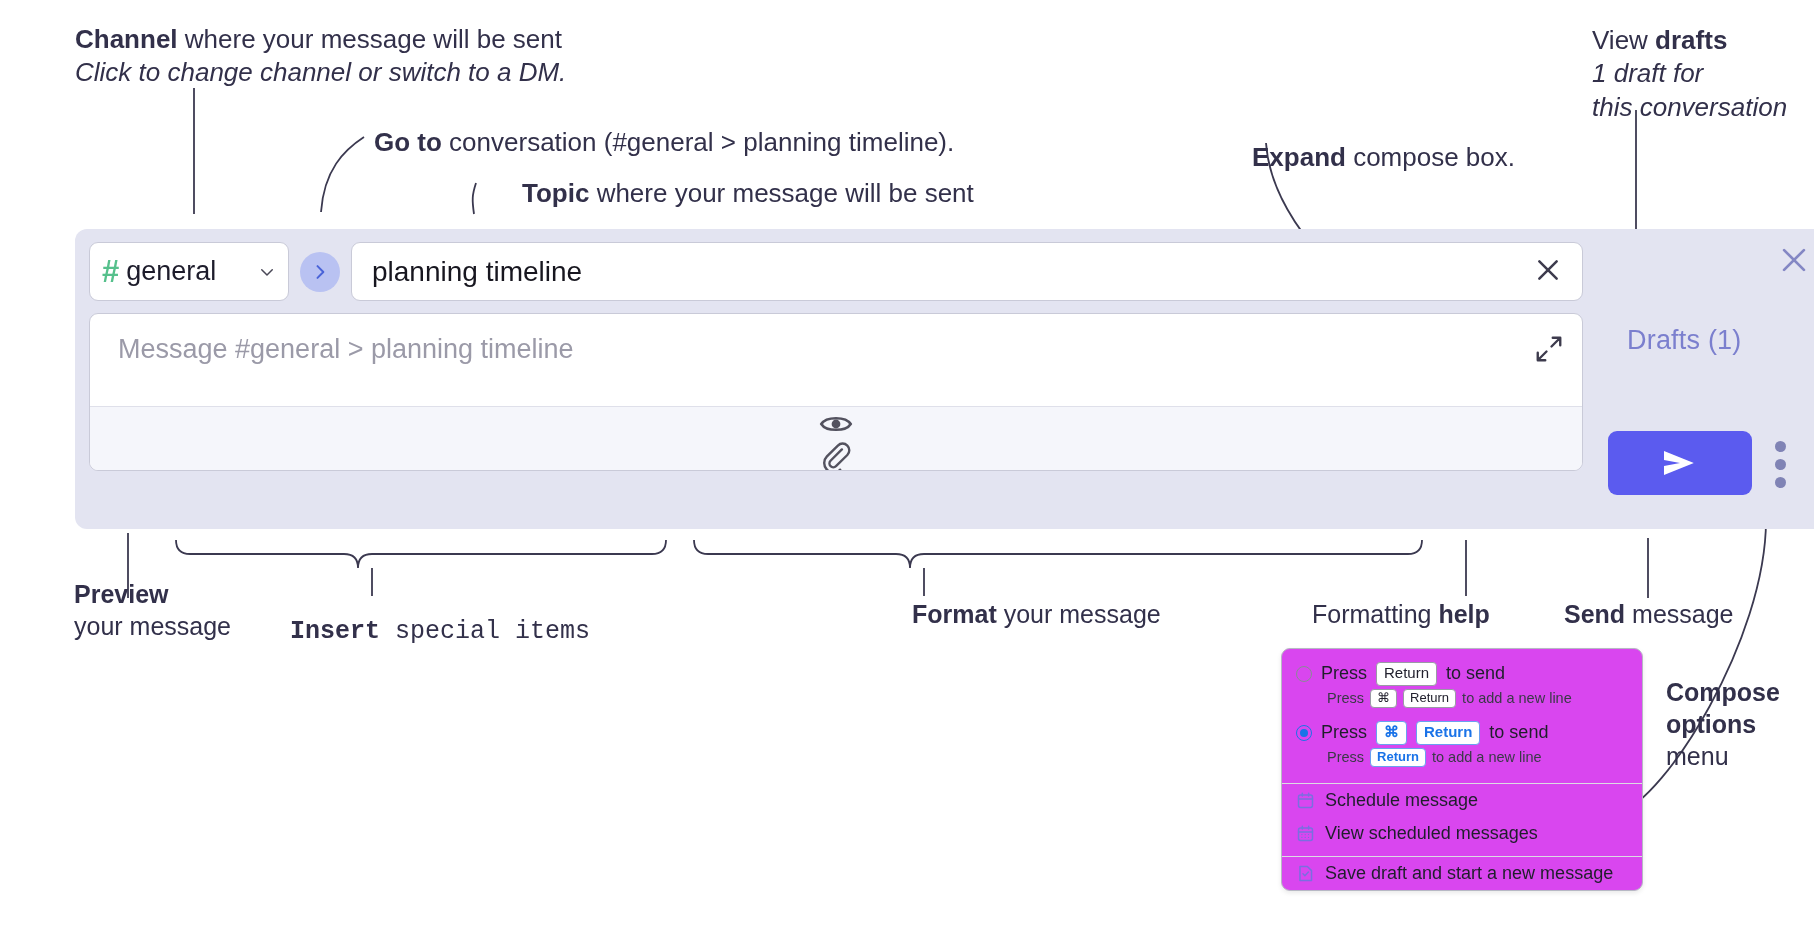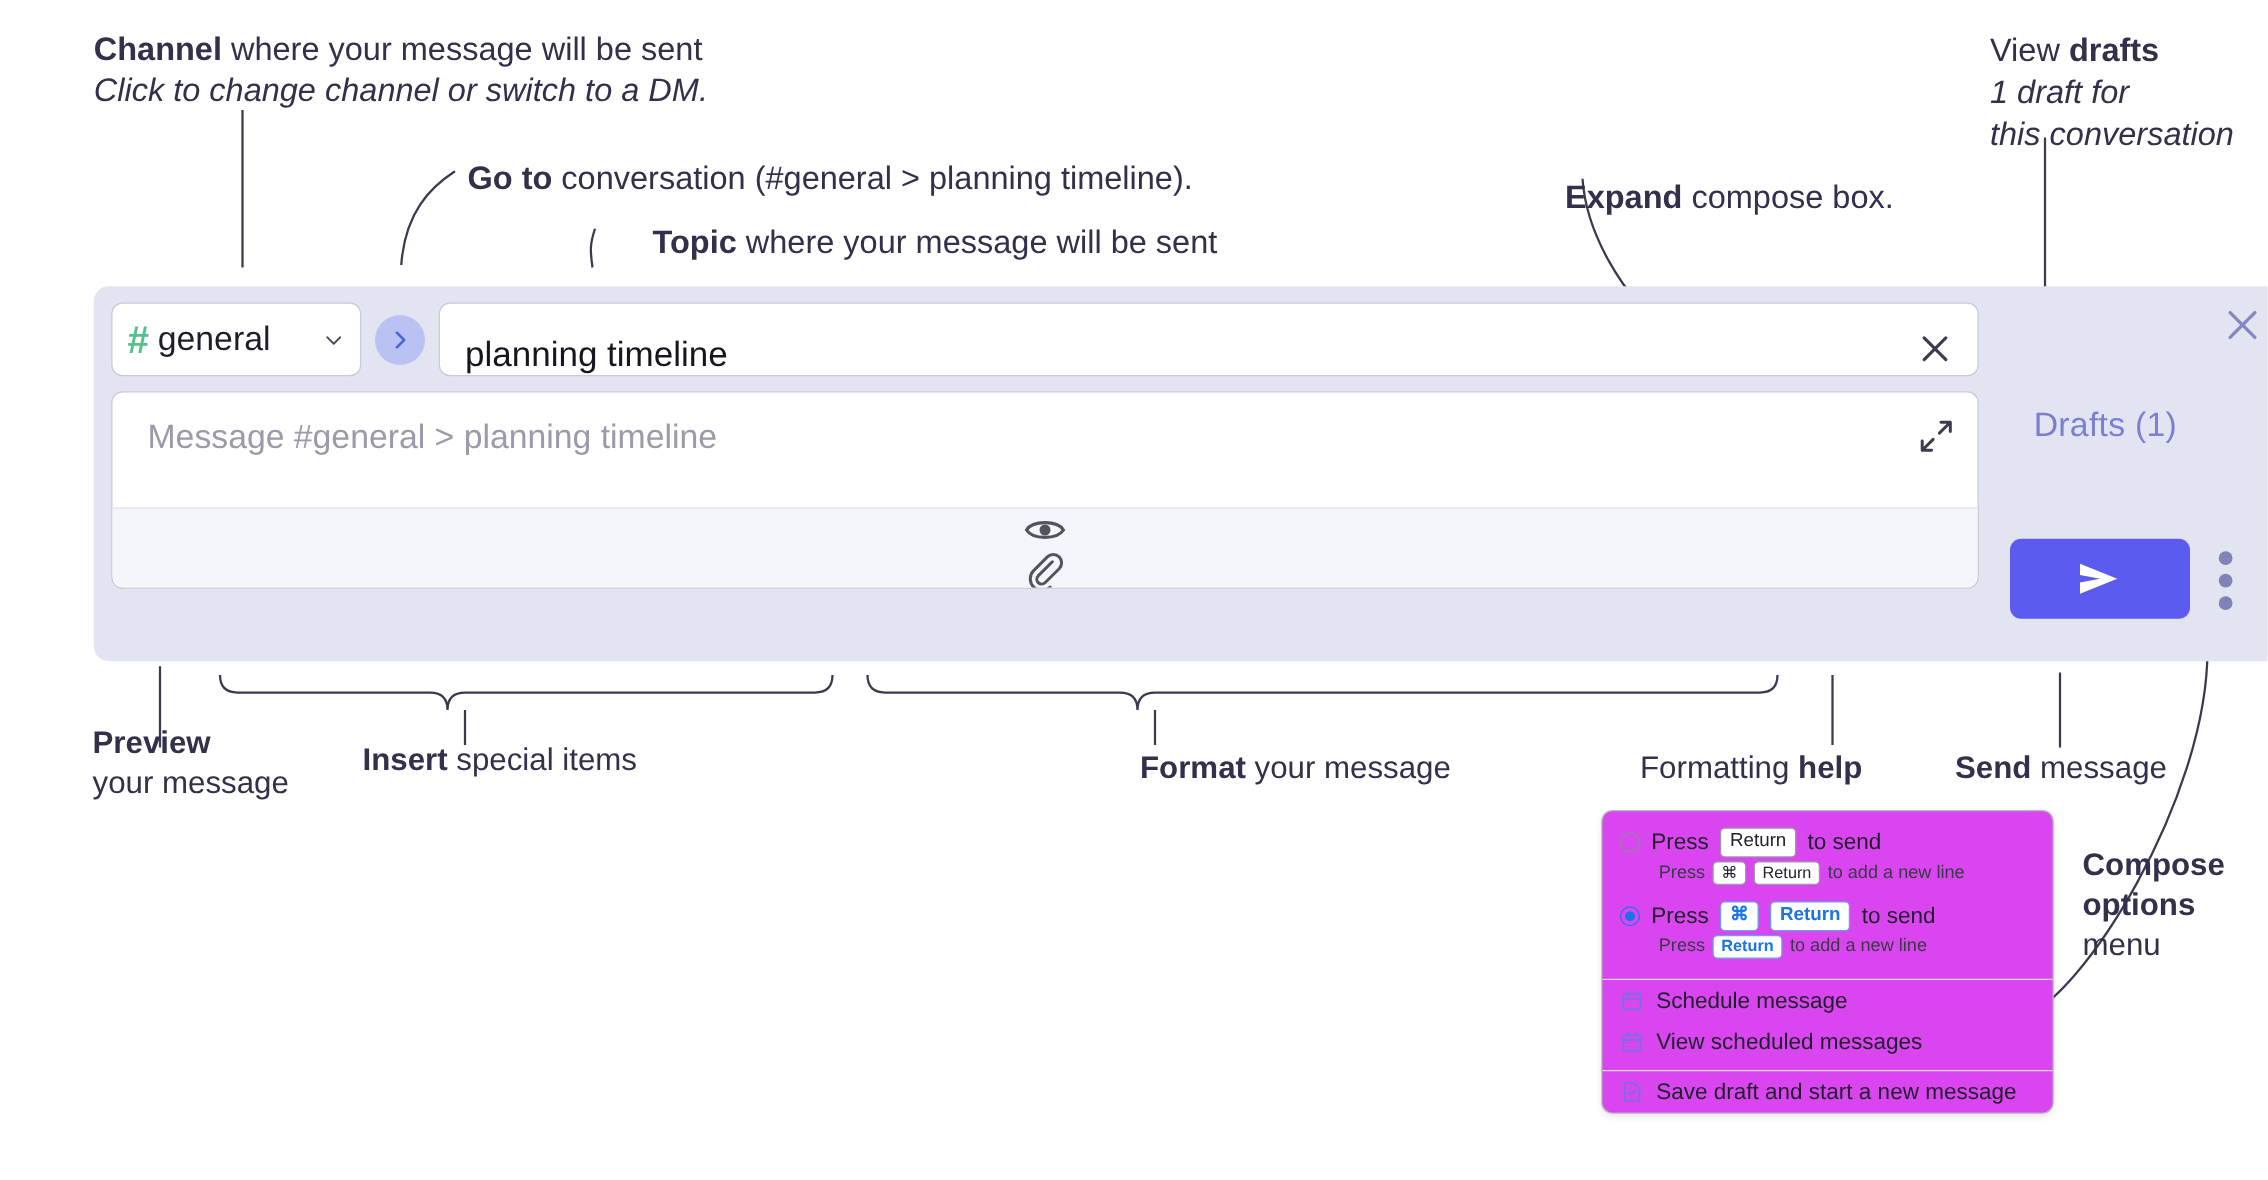--- a/index.html
+++ b/index.html
@@ -52,21 +52,21 @@
     background: #b9c2f2;
     display: flex; align-items: center; justify-content: center;
     flex: 0 0 auto;
   }
 
   .topic-field {
     flex: 1; height: 59px;
     background: #ffffff;
     border: 1px solid #c9cad8;
     border-radius: 9px;
-    display: flex; align-items: flex-end;
+    display: flex; align-items: center;
     padding: 0 18px 0 20px;
   }
   .topic-value { font-size: 28px; color: #17161f; flex: 1; }
 
   .msgbox {
     margin-top: 12px;
     background: #ffffff;
     border: 1px solid #c9cad8;
     border-radius: 9px;
     overflow: hidden;
@@ -200,21 +200,21 @@
     <div><span>View </span><b>drafts</b></div>
     <div class="it">1 draft for</div>
     <div class="it">this conversation</div>
   </div>
 
   <div class="anno a-md" style="left:30px; top:578px; width:230px;">
     <div><b>Preview</b></div>
     <div>your message</div>
   </div>
 
-  <div class="anno a-md" style="left:246px; top:592px;">
+  <div class="anno a-md" style="left:246px; top:616px;font-family:Liberation Mono, monospace;">
     <b>Insert</b><span> special items</span>
   </div>
 
   <div class="anno a-md" style="left:868px; top:598px;">
     <b>Format</b><span> your message</span>
   </div>
 
   <div class="anno a-md" style="left:1268px; top:598px;">
     <span>Formatting </span><b>help</b>
   </div>

